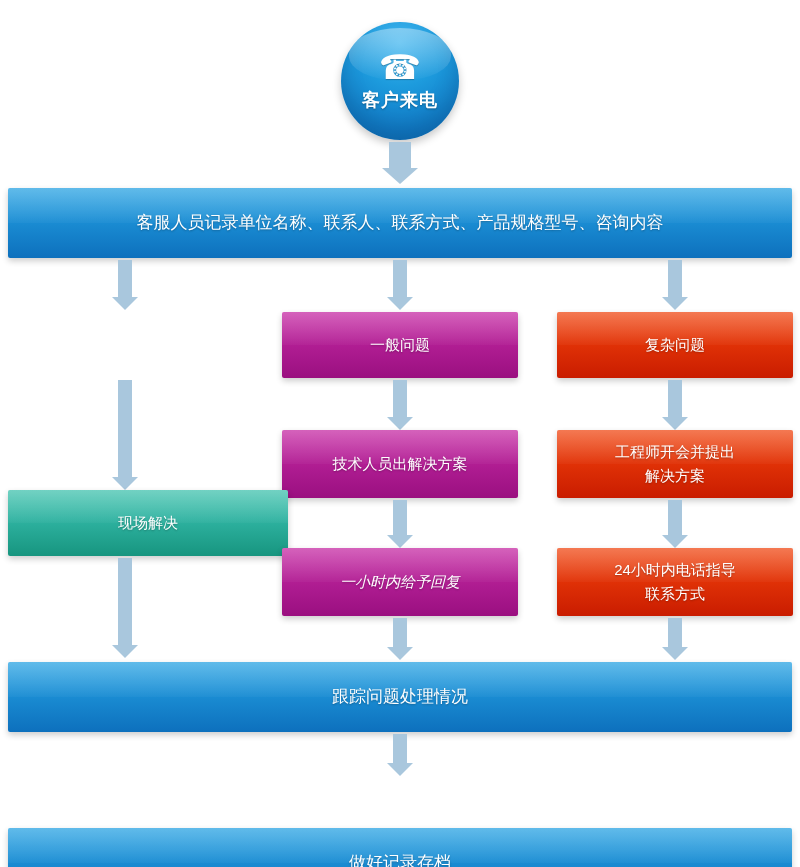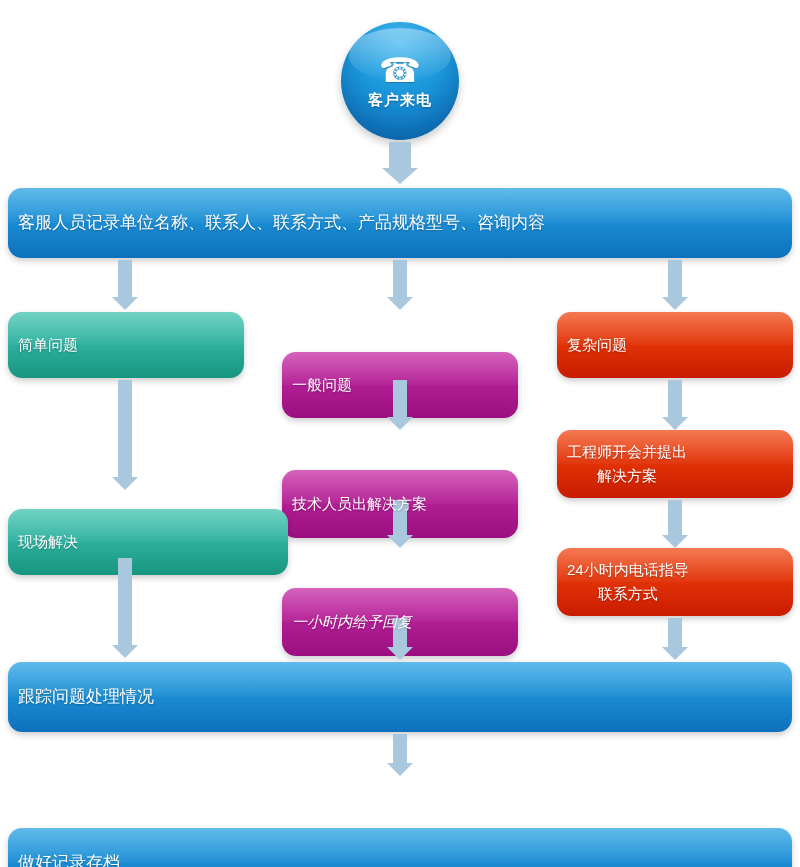--- a/index.html
+++ b/index.html
@@ -48,34 +48,35 @@
   }
   .phone-icon {
     font-size: 34px;
     line-height: 34px;
     margin-bottom: 4px;
     position: relative;
     z-index: 2;
     text-shadow: 0 1px 1px rgba(0,0,0,0.25);
   }
   .start-label {
-    font-size: 15px;
+    font-size: 18px;
     font-weight: bold;
     letter-spacing: 1px;
     position: relative;
     z-index: 2;
     text-shadow: 0 1px 2px rgba(0,0,0,0.3);
   }
 
   
   .box {
     position: absolute;
-    border-radius: 14px;
+    border-radius: 2px;
     display: flex;
     align-items: center;
+    justify-content: center;
     text-align: center;
     color: #ffffff;
     font-size: 15px;
     line-height: 24px;
     box-shadow: 0 3px 6px rgba(0,0,0,0.20);
     overflow: hidden;
   }
   .box::after {
     content: "";
     position: absolute;
@@ -95,21 +96,20 @@
   }
   .box.blue {
     background: linear-gradient(180deg, #29a3e3 0%, #1b8ed4 45%, #0d70bd 100%);
     font-size: 17px;
   }
   .box.teal {
     background: linear-gradient(180deg, #41c2ae 0%, #2eb2a0 45%, #17957f 100%);
   }
   .box.purple {
     background: linear-gradient(180deg, #c62ba4 0%, #b31f95 45%, #9a0f80 100%);
-    margin-top: 40px;
   }
   .box.red {
     background: linear-gradient(180deg, #f04a16 0%, #e23307 45%, #c91c00 100%);
   }
   .arrow-v {
     position: absolute;
     background: transparent;
   }
   .arrow-v .shaft {
     position: absolute;
@@ -162,23 +162,20 @@
   </div>
   <div class="arrow-v" style="left:386px; top:260px; width:28px; height:50px;">
     <div class="shaft" style="height:37px;"></div>
     <div class="head"></div>
   </div>
   <div class="arrow-v" style="left:661px; top:260px; width:28px; height:50px;">
     <div class="shaft" style="height:37px;"></div>
     <div class="head"></div>
   </div>
 
-  <div class="box teal" style="left:8px; top:312px; width:236px; height:66px;">
-    <span>简单问题</span>
-  </div>
   <div class="box purple" style="left:282px; top:312px; width:236px; height:66px;">
     <span>一般问题</span>
   </div>
   <div class="box red" style="left:557px; top:312px; width:236px; height:66px;">
     <span>复杂问题</span>
   </div>
 
   <div class="arrow-v" style="left:111px; top:380px; width:28px; height:110px;">
     <div class="shaft" style="height:97px;"></div>
     <div class="head"></div>
@@ -195,21 +192,21 @@
   </div>
 
   <div class="box red" style="left:557px; top:430px; width:236px; height:68px;">
     <span>工程师开会并提出
 解决方案</span>
   </div>
   <div class="box purple" style="left:282px; top:430px; width:236px; height:68px;">
     <span>技术人员出解决方案</span>
   </div>
 
-  <div class="box teal" style="left:8px; top:490px; width:280px; height:66px;margin-top:19px;">
+  <div class="box teal" style="left:8px; top:490px; width:280px; height:66px;">
     <span>现场解决</span>
   </div>
 
   <div class="arrow-v" style="left:386px; top:500px; width:28px; height:48px;">
     <div class="shaft" style="height:35px;"></div>
     <div class="head"></div>
   </div>
 
   <div class="arrow-v" style="left:661px; top:500px; width:28px; height:48px;">
     <div class="shaft" style="height:35px;"></div>

